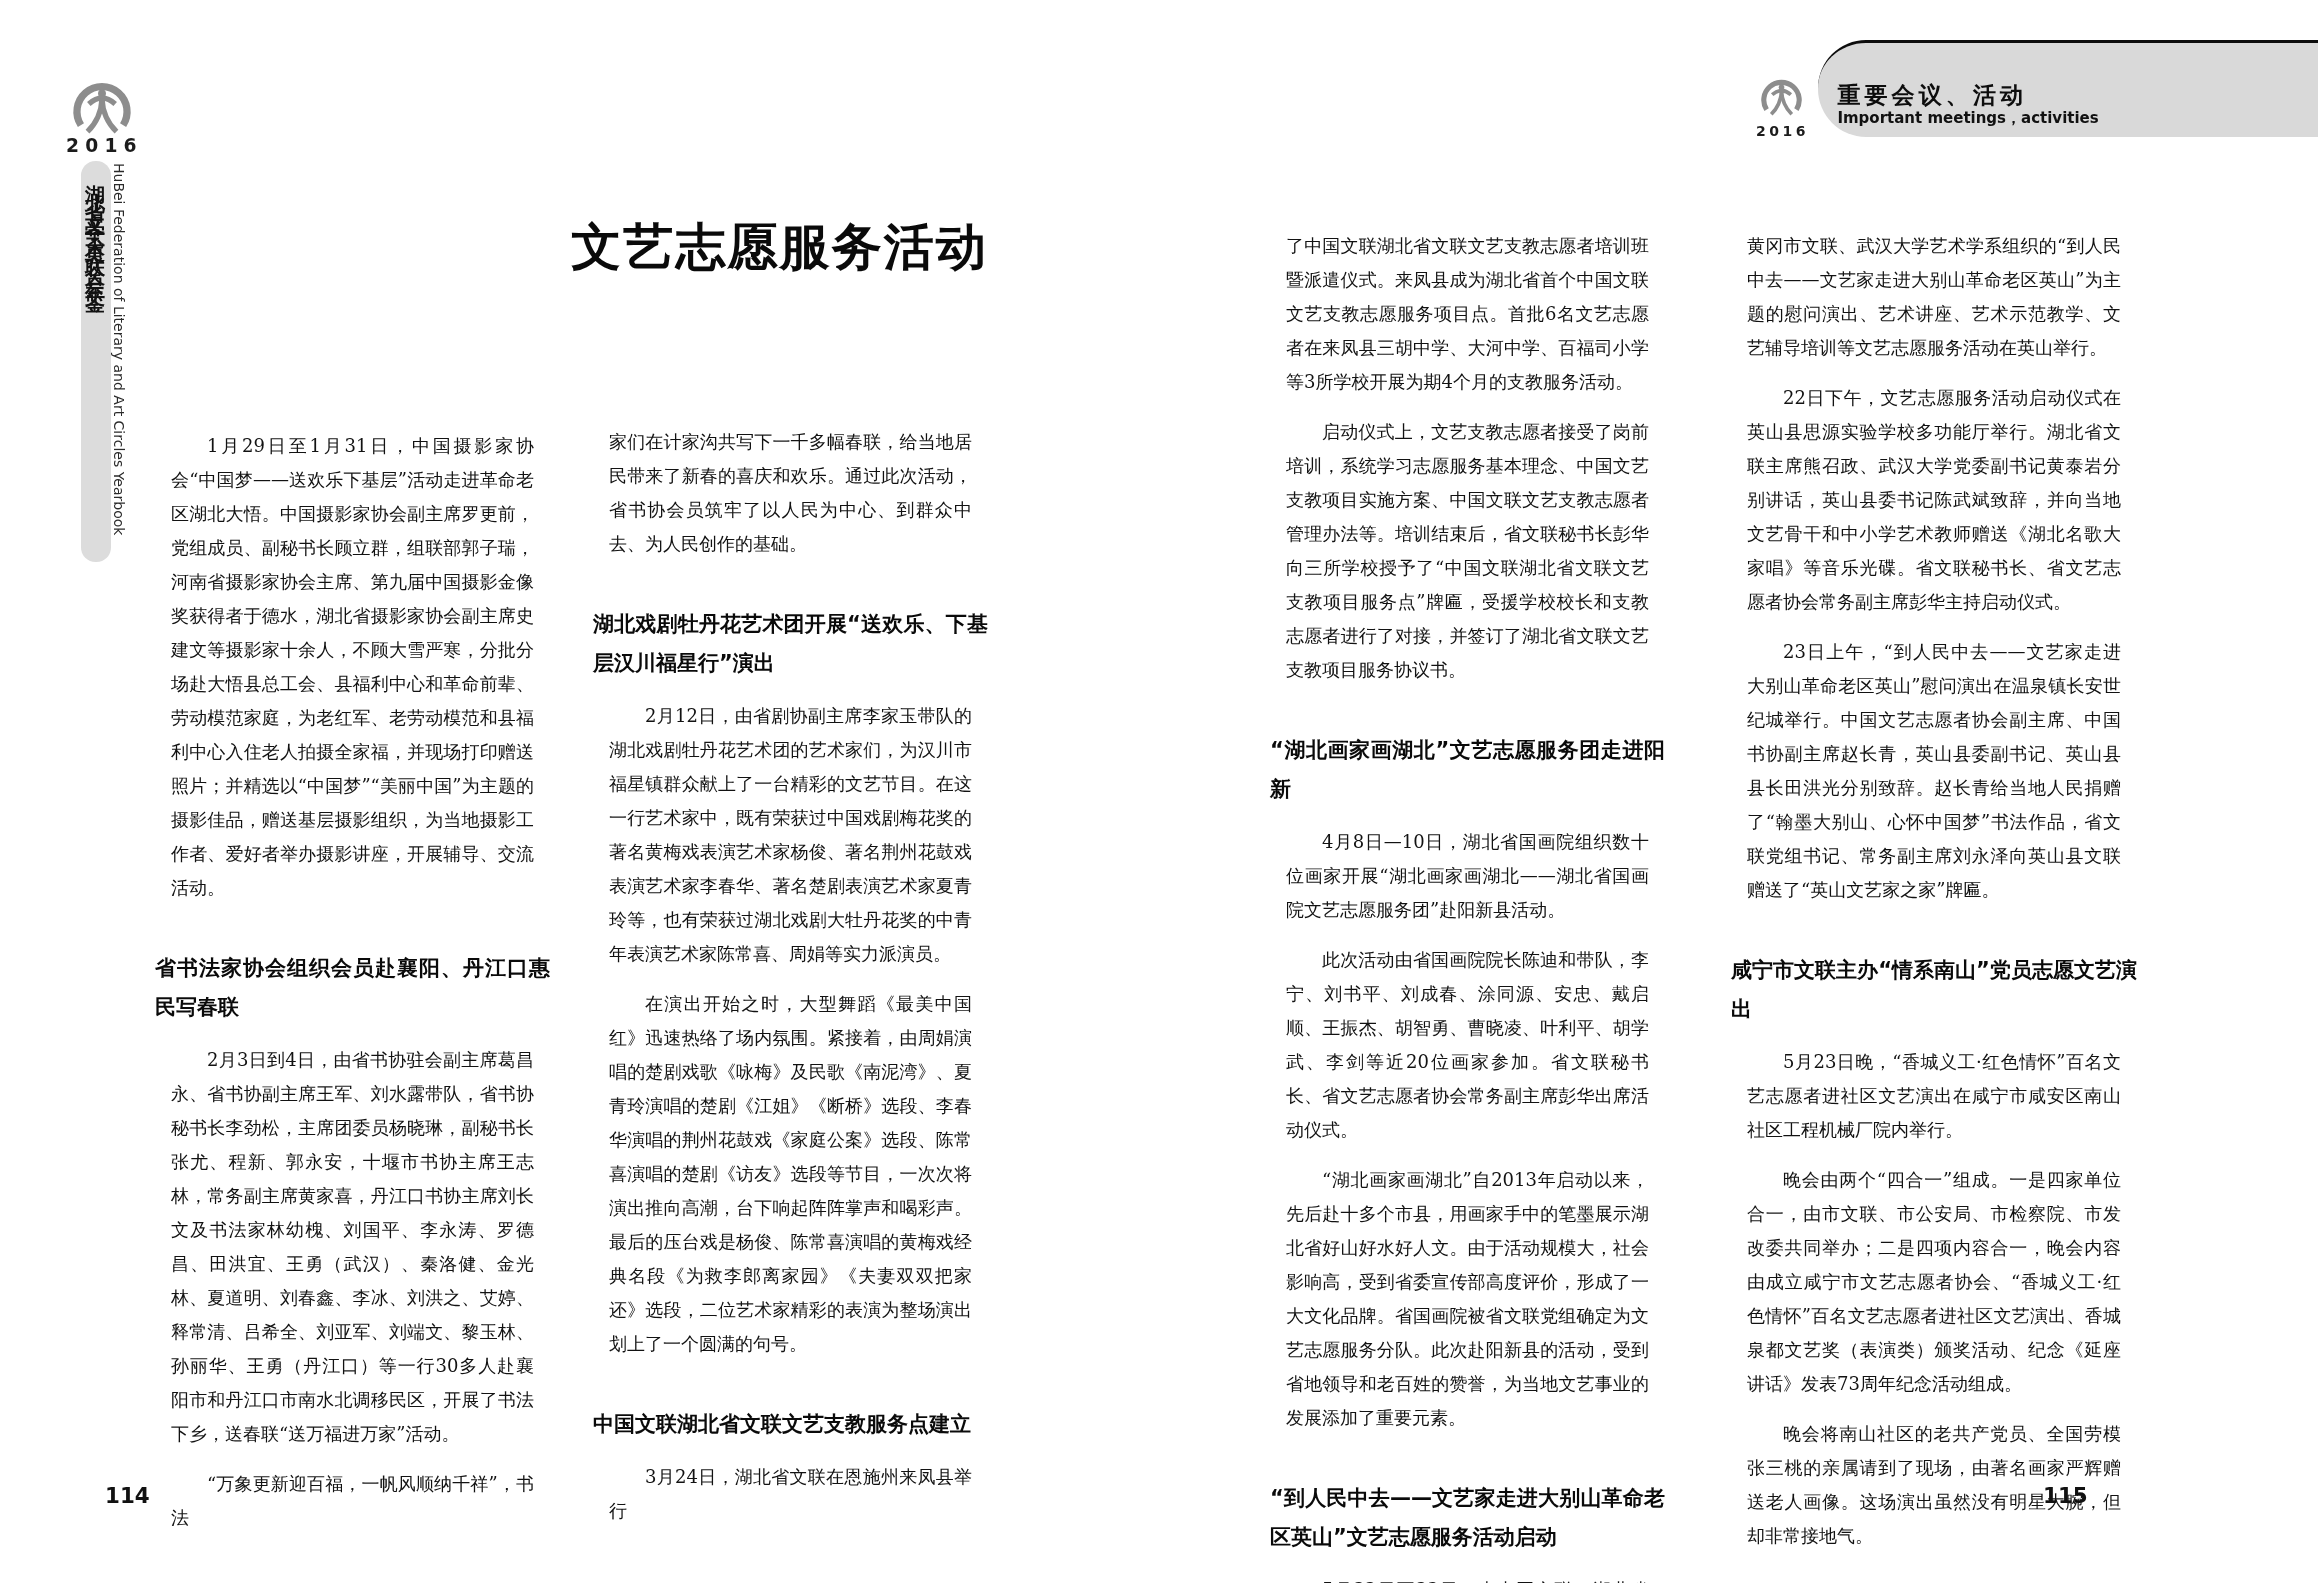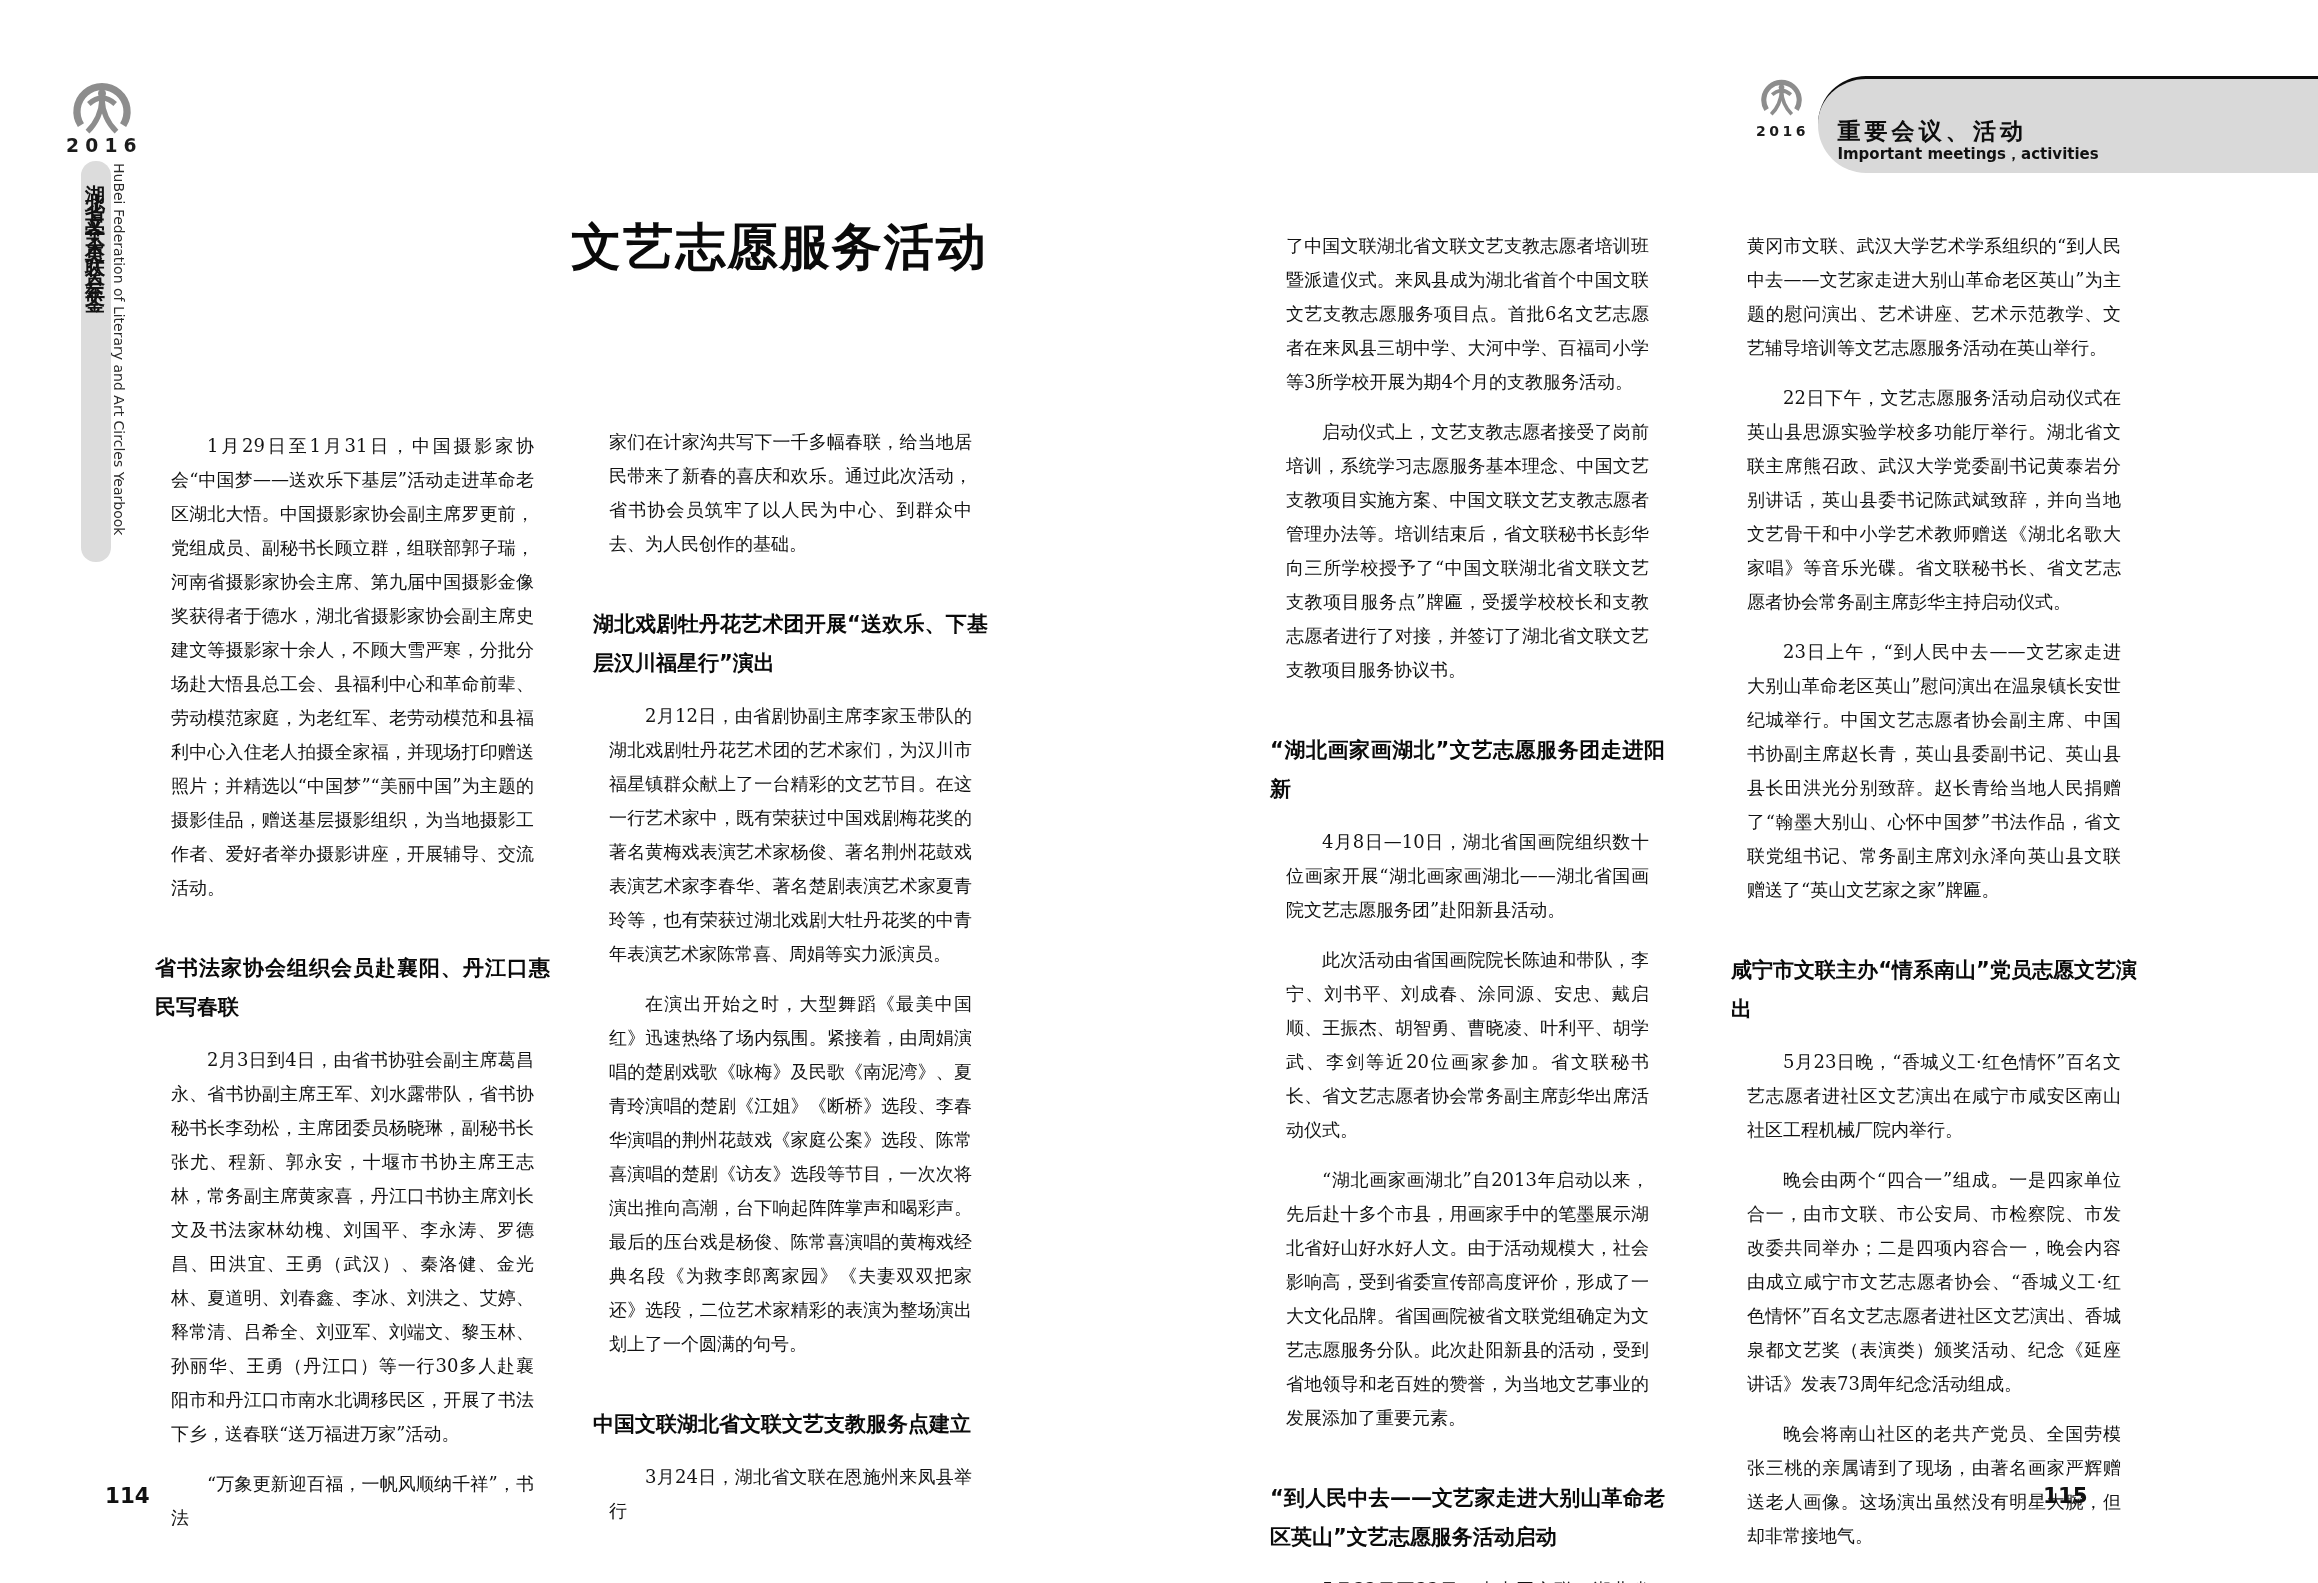--- a/index.html
+++ b/index.html
@@ -32,21 +32,20 @@
     position:absolute; left:111px; top:163px; height:401px;
     writing-mode:vertical-rl;
     font-family:"DejaVu Sans", sans-serif; font-size:14px; color:#2a2a2a;
   }
   
   .tab {
     position:absolute; left:1818px; top:40px; width:501px; height:97px;
     background:#d9d9d9; border-radius:48px 0 0 48px;
     border-top:3.5px solid #0d0d0d; box-sizing:border-box;
     padding:41px 0 0 19.4px;
-    margin-top:36px;
   }
   .tab-cn {
     font-family:"DejaVu Sans", sans-serif; font-weight:bold;
     font-size:23px; letter-spacing:4.1px; color:#0d0d0d; line-height:23.5px;
   }
   .tab-en {
     font-family:"DejaVu Sans", sans-serif; font-weight:bold;
     font-size:15px; color:#111; line-height:21px;
   }
   

